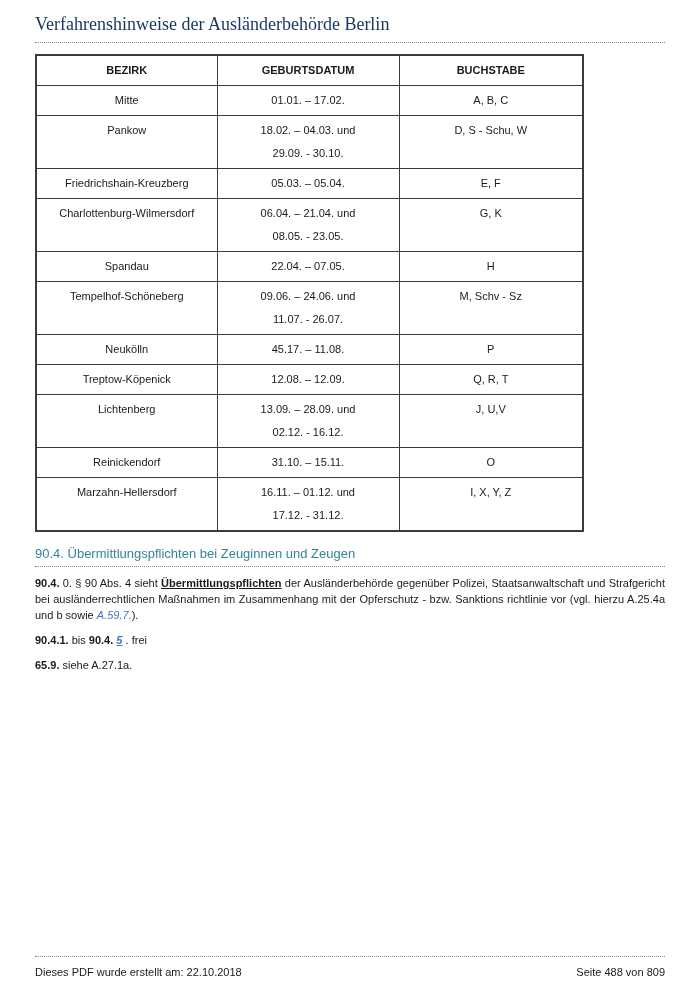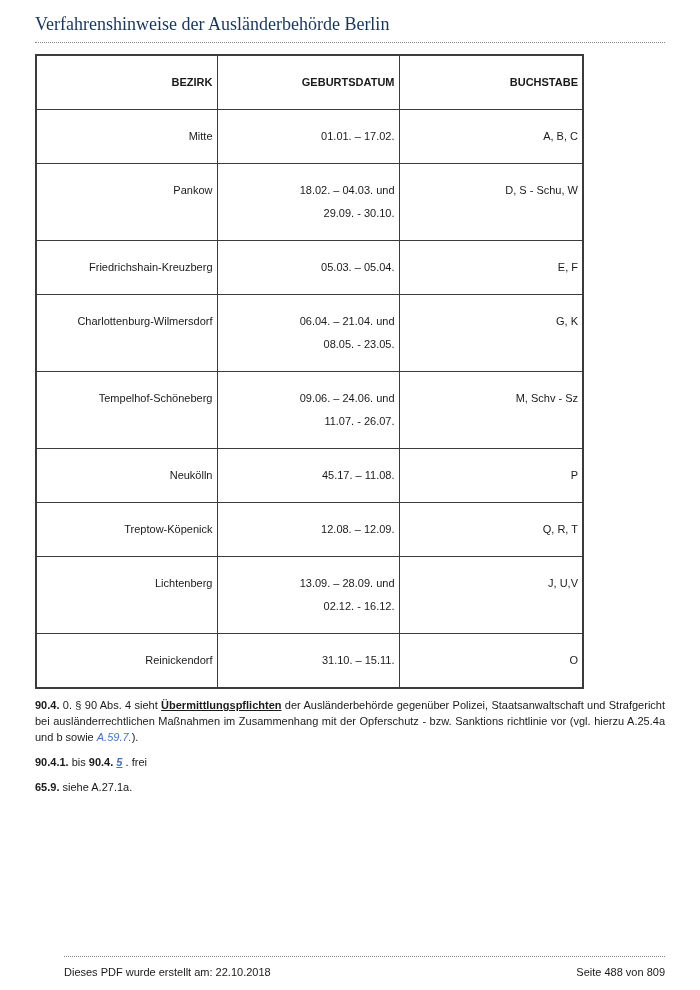--- a/index.html
+++ b/index.html
@@ -35,23 +35,23 @@
     border-collapse:collapse;
     width:547px;
     margin-top:11px;
     border:2px solid var(--border-color);
     table-layout:fixed;
   }
   table.bezirk-table th,
   table.bezirk-table td{
     border:1px solid var(--border-color);
     font-size:11px;
-    text-align:right;
+    text-align:center;
     vertical-align:top;
-    padding:20px 4px;
+    padding:8px 4px;
     line-height:13px;
   }
   table.bezirk-table th{
     font-weight:bold;
     font-size:11px;
   }
   col.c1{width:181px;}
   col.c2{width:182px;}
   col.c3{width:184px;}
   .date-line + .date-line{margin-top:10px;}
@@ -86,21 +86,20 @@
   .footer{
     position:absolute;
     left:35px;
     right:35px;
     bottom:12px;
     border-top:1px dotted var(--dotted-color);
     padding-top:9px;
     display:flex;
     justify-content:space-between;
     font-size:11px;
-    margin-left:29px;
   }
 </style>
 </head>
 <body>
 
 <div class="page">
 
   <h1 class="doc-title">Verfahrenshinweise der Ausländerbehörde Berlin</h1>
 
   <table class="bezirk-table">
@@ -141,20 +140,27 @@
         </tr>
         <tr>
           <td>Charlottenburg-Wilmersdorf</td>
           <td>
             <div class="date-line">06.04. – 21.04. und</div>
             <div class="date-line">08.05. - 23.05.</div>
           </td>
           <td>G, K</td>
         </tr>
         <tr>
+          <td>Spandau</td>
+          <td>
+            <div class="date-line">22.04. – 07.05.</div>
+          </td>
+          <td>H</td>
+        </tr>
+        <tr>
           <td>Tempelhof-Schöneberg</td>
           <td>
             <div class="date-line">09.06. – 24.06. und</div>
             <div class="date-line">11.07. - 26.07.</div>
           </td>
           <td>M, Schv - Sz</td>
         </tr>
         <tr>
           <td>Neukölln</td>
           <td>
@@ -177,23 +183,32 @@
           </td>
           <td>J, U,V</td>
         </tr>
         <tr>
           <td>Reinickendorf</td>
           <td>
             <div class="date-line">31.10. – 15.11.</div>
           </td>
           <td>O</td>
         </tr>
+        <tr>
+          <td>Marzahn-Hellersdorf</td>
+          <td>
+            <div class="date-line">16.11. – 01.12. und</div>
+            <div class="date-line">17.12. - 31.12.</div>
+          </td>
+          <td>I, X, Y, Z</td>
+        </tr>
       </tbody>
   </table>
 
+  <h2 class="section-heading">90.4. Übermittlungspflichten bei Zeuginnen und Zeugen</h2>
 
   <p class="para justified">
     <span class="ref">90.4.</span><span> 0.</span><span> § 90 Abs.  4 sieht </span><span class="bold">Übermittlungspflichten</span><span> der Ausländerbehörde gegenüber Polizei, Staatsanwaltschaft und Strafgericht bei ausländerrechtlichen Maßnahmen im Zusammenhang mit der Opferschutz - bzw. Sanktions richtlinie vor (vgl. hierzu A.25.4a und b sowie </span><a class="doc-link">A.59.7.</a><span>).</span>
   </p>
 
   <p class="para">
     <span class="ref">90.4.1.</span><span> bis </span><span class="ref">90.4.</span>&nbsp;<a class="doc-link u">5</a><span> .</span><span> frei</span>
   </p>
 
   <p class="para">

